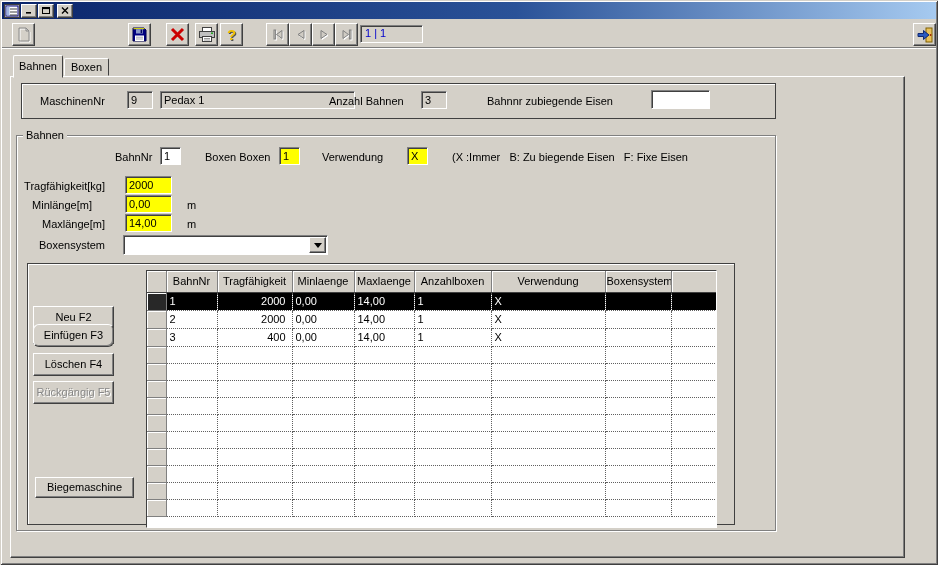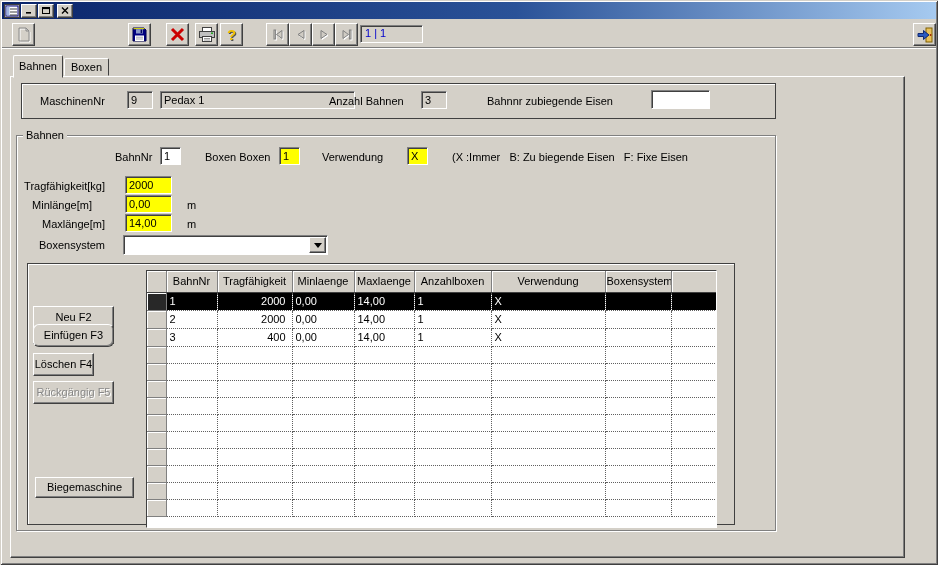--- a/index.html
+++ b/index.html
@@ -291,21 +291,21 @@
       <div class="combo">
         <span class="val"></span>
         <span class="combo-btn">
           <span class="arrow-down"></span>
         </span>
       </div>
 
       <div class="panel3d" style="left:10px; top:127px; width:708px; height:262px;">
         <div class="btn" style="left:5px; top:42px; width:81px; height:38px; line-height:21px;">Neu F2</div>
         <div class="btn" style="left:5px; top:60px; width:81px; height:23px; line-height:21px;border-radius:6px;">Einfügen F3</div>
-        <div class="btn" style="left:5px; top:89px; width:61px; height:23px; line-height:21px;">Löschen F4</div>
+        <div class="btn" style="left:5px; top:89px; width:81px; height:23px; line-height:21px;">Löschen F4</div>
         <div class="btn disabled" style="left:5px; top:117px; width:81px; height:23px; line-height:21px;">Rückgängig F5</div>
         <div class="btn" style="left:7px; top:213px; width:99px; height:21px; line-height:19px;">Biegemaschine</div>
 
         <div class="tablewrap">
           <table class="grid">
             <colgroup>
               <col style="width:19px;">
                 <col style="width:51px;">
                 <col style="width:75px;">
               <col style="width:62px;">

